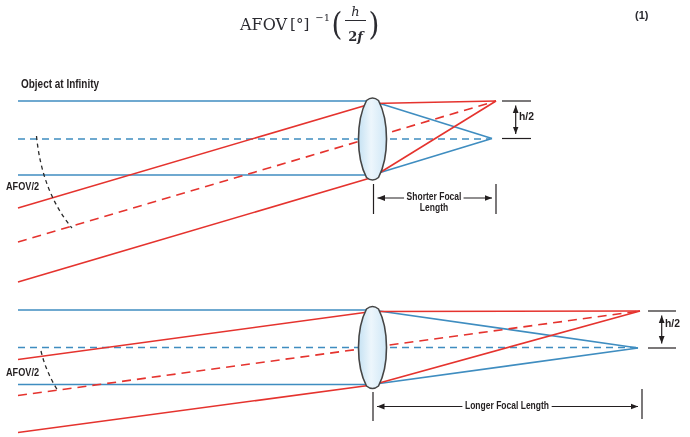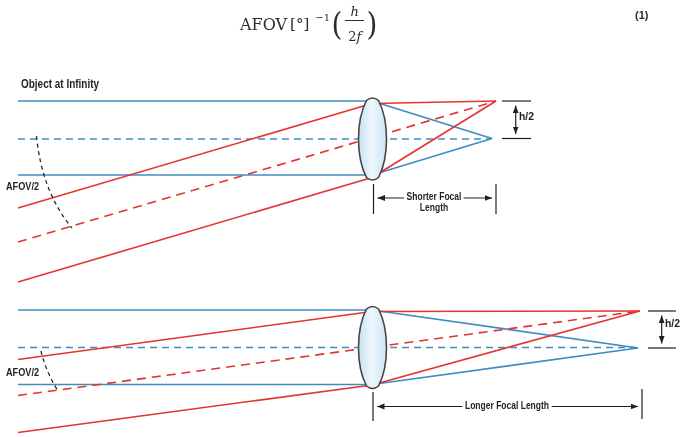--- a/index.html
+++ b/index.html
@@ -9,21 +9,21 @@
 
   
   .formula{position:absolute;left:240px;top:4px;height:40px;display:flex;align-items:center;
            font-family:"DejaVu Serif",serif;color:#2b2b31;}
   .f-main{font-size:16px;}
   .f-brack{font-size:15px;margin:0 4px 0 3px;}
   .f-sup{font-size:10px;position:relative;top:-7px;margin-left:2px;}
   .f-paren{font-size:31px;font-weight:400;line-height:1;margin:0 1px;transform:scaleX(.9);}
   .f-frac{display:inline-flex;flex-direction:column;align-items:center;line-height:1.05;margin:0 1px;}
   .f-num{font-size:13px;font-style:italic;padding:0 2px 1px;}
-  .f-den{font-size:13px;border-top:1.2px solid #2b2b31;padding:9px 3px 0;}
+  .f-den{font-size:13px;border-top:1.2px solid #2b2b31;padding:9px 3px 0;font-weight:bold;}
   .f-den .it{font-style:italic;}
   .eq-tag{position:absolute;left:635px;top:9px;font-size:11px;font-weight:700;color:#2b2b31;}
 
   
   .lbl{position:absolute;color:#231f20;font-weight:700;white-space:nowrap;
        transform-origin:left top;transform:scaleX(.83);}
   .lbl-object{left:21px;top:77px;font-size:12px;}
   .lbl-afov{left:6px;font-size:10.5px;transform:scaleX(.87);}
   .lbl-afov1{top:180px;}
   .lbl-afov2{top:366px;}

